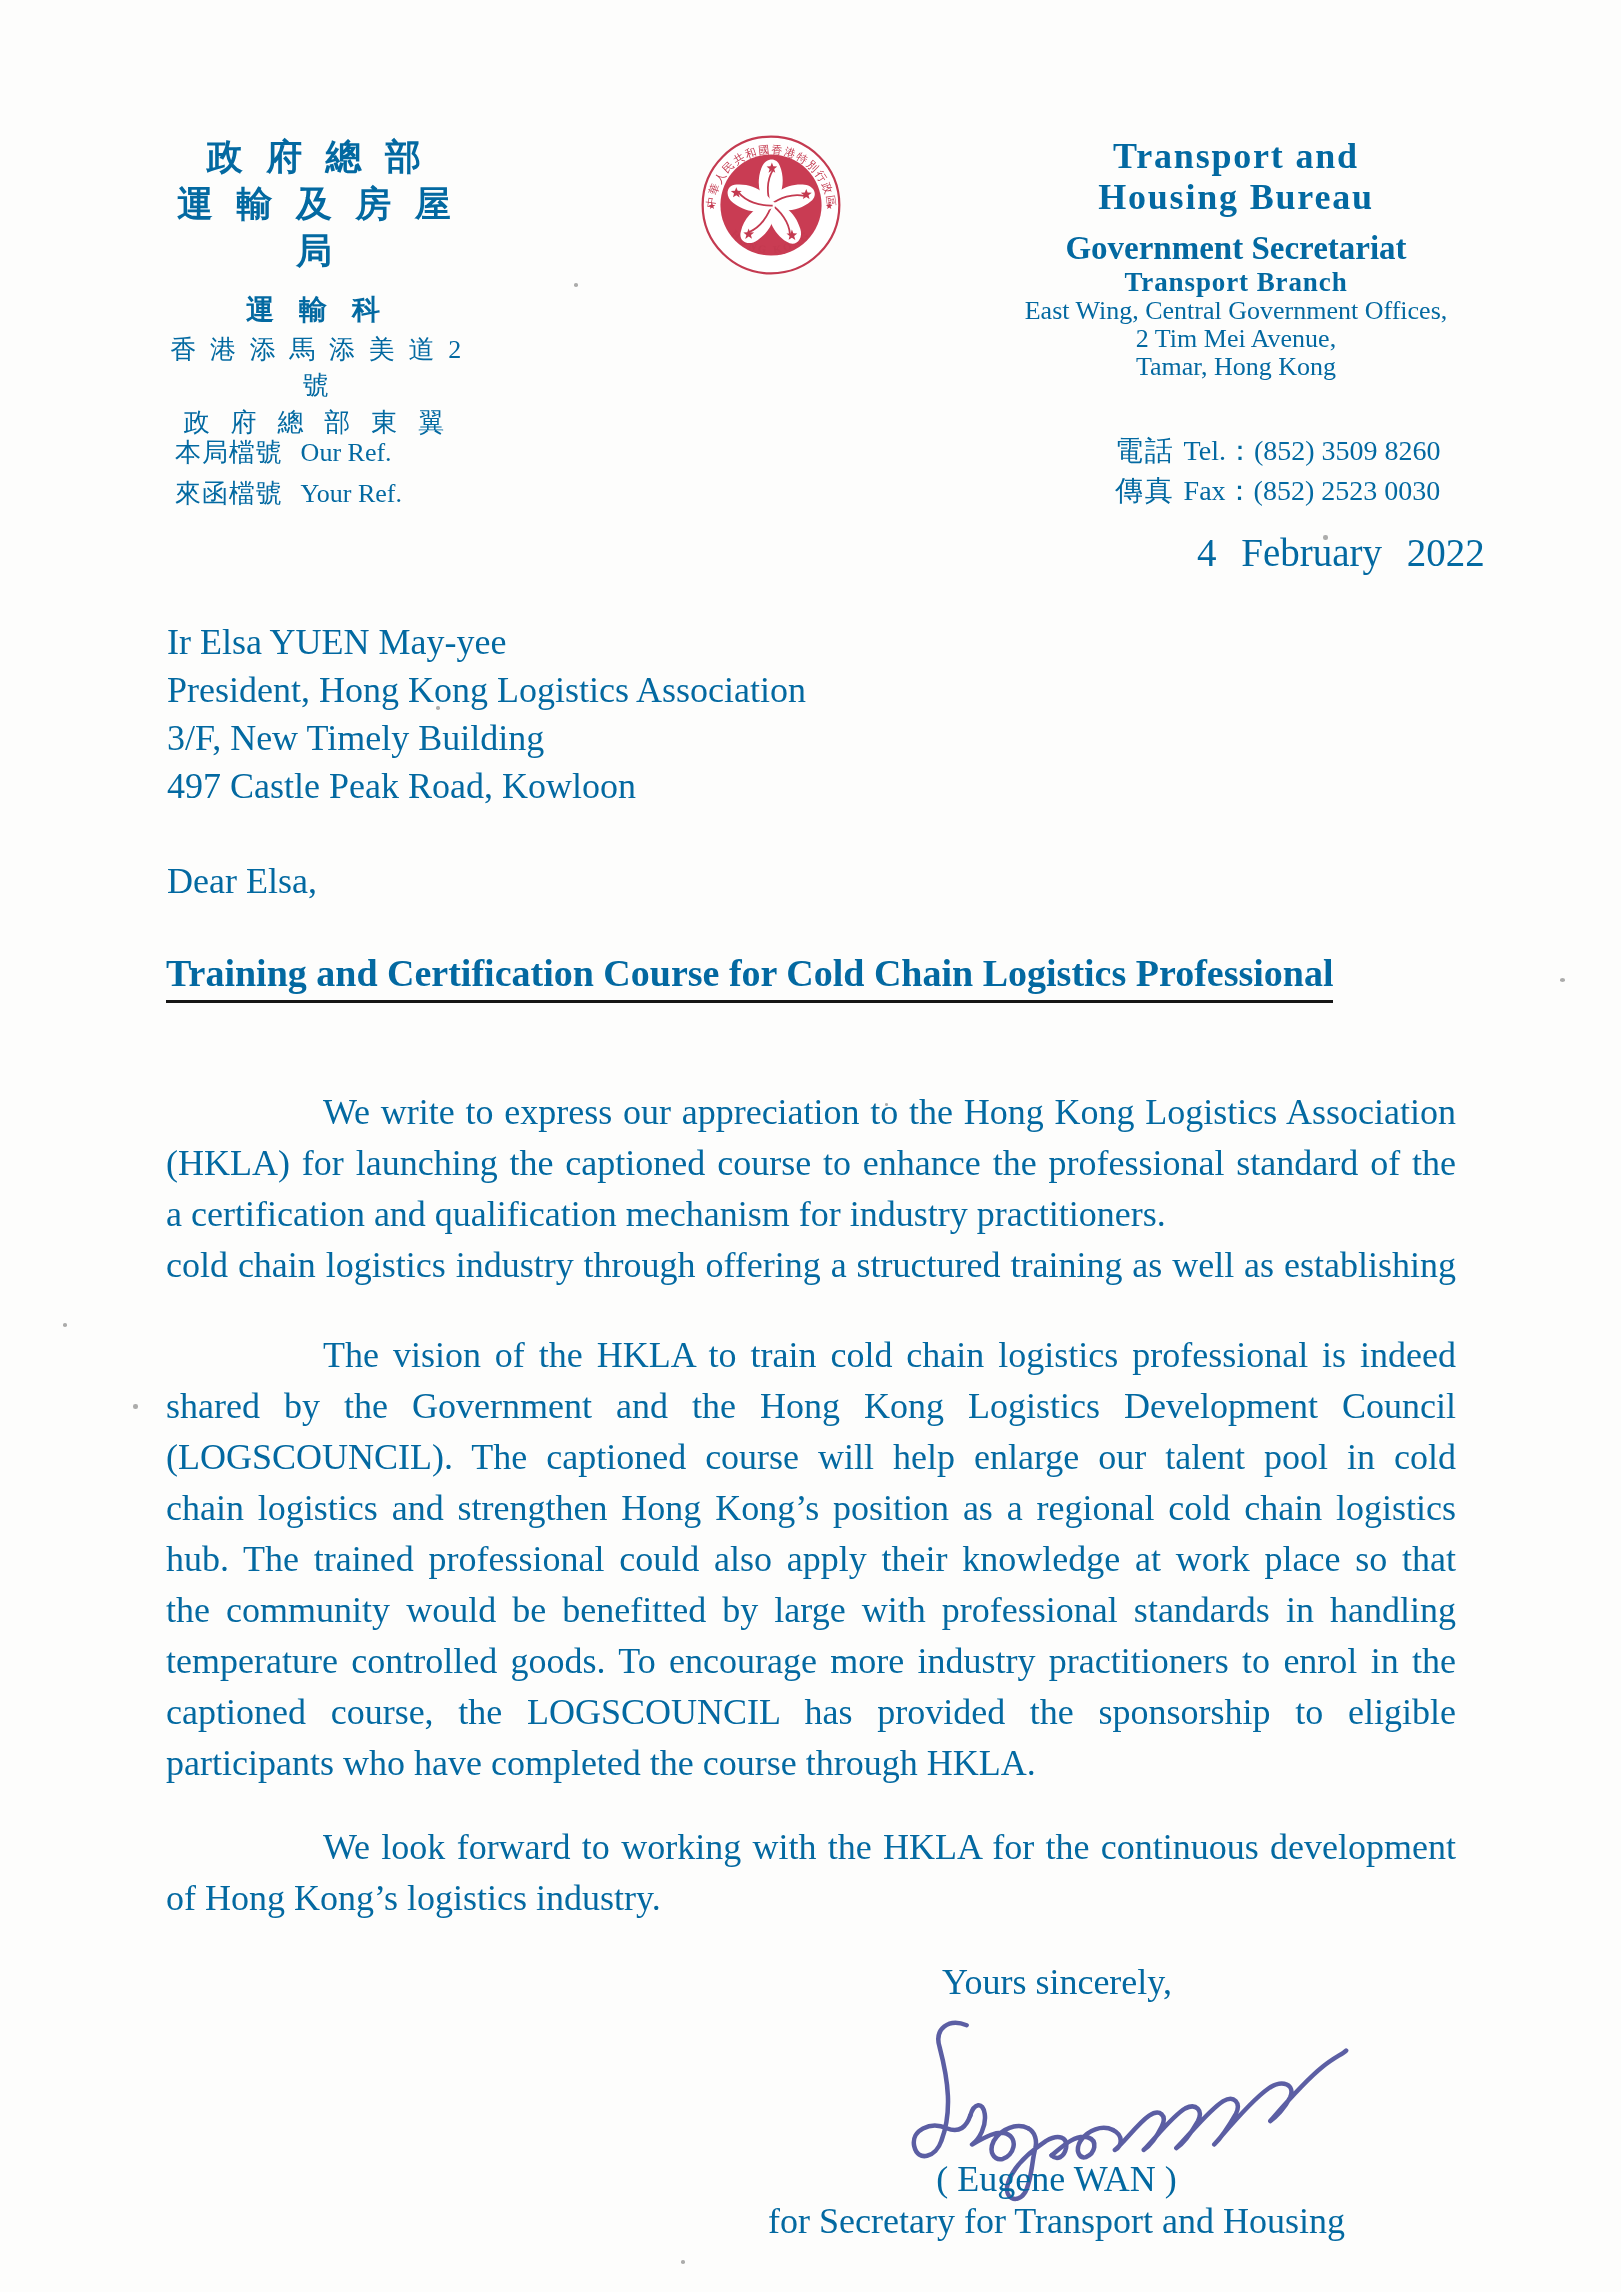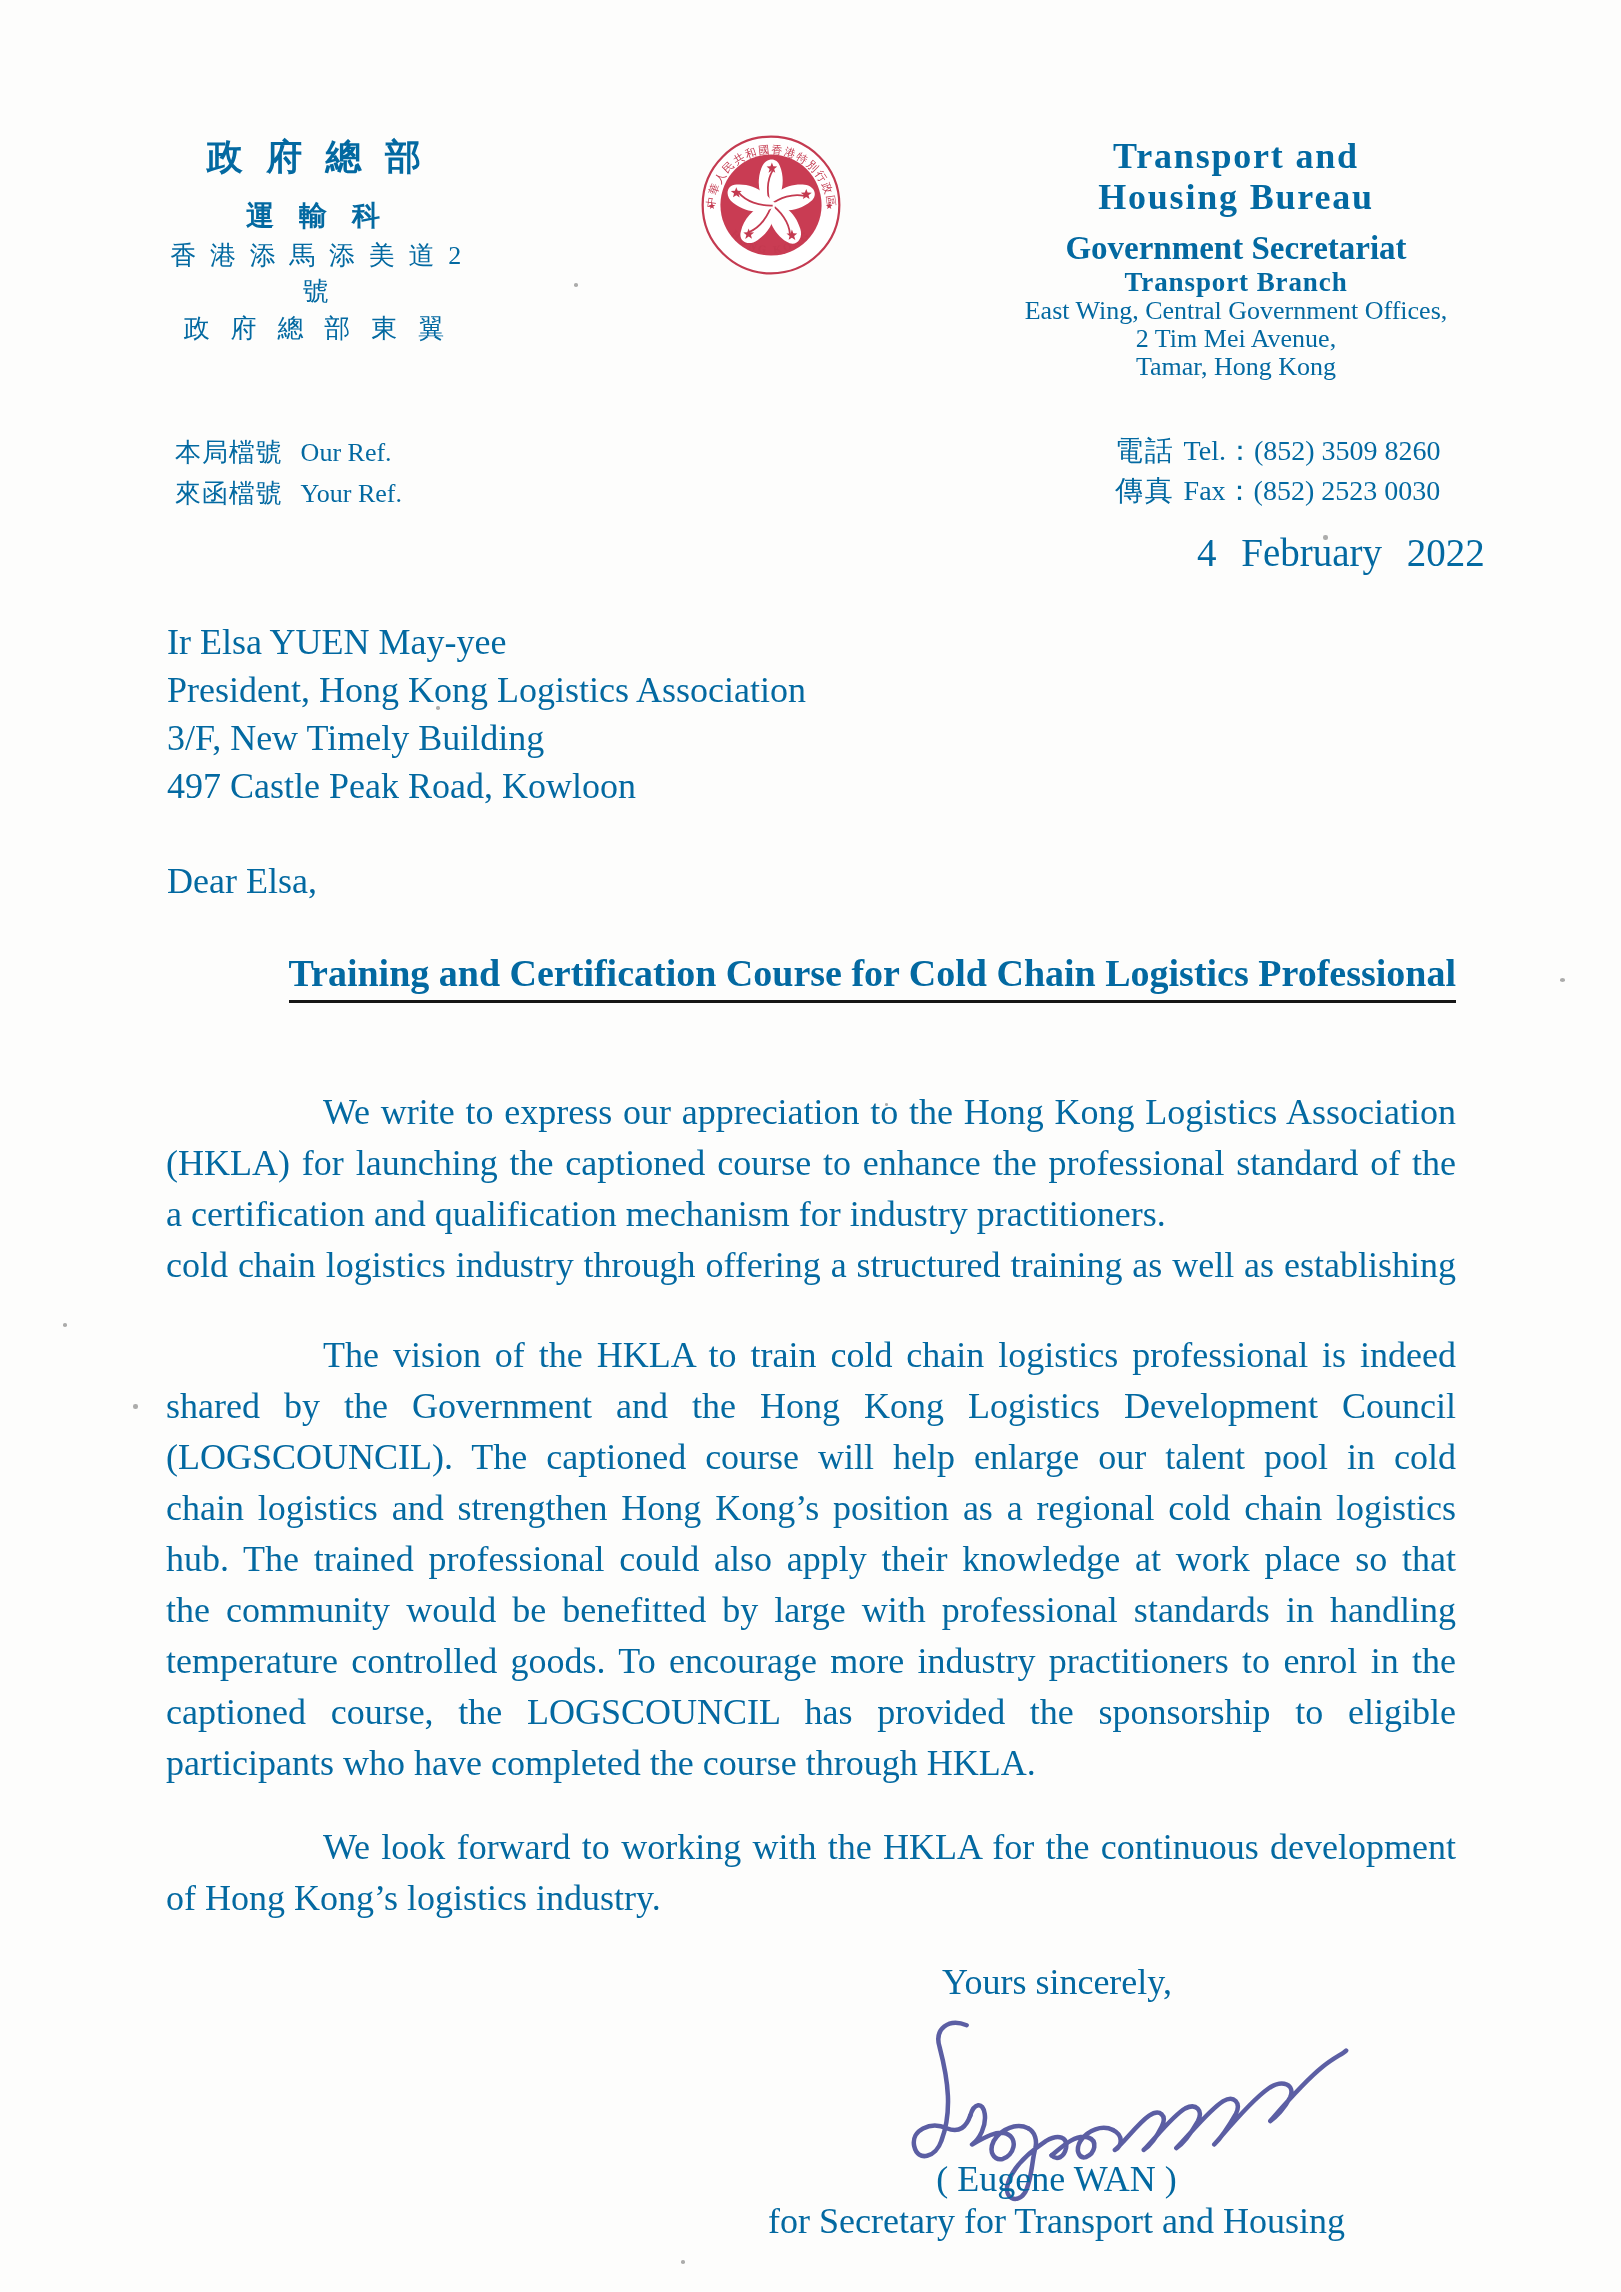--- a/index.html
+++ b/index.html
@@ -29,21 +29,21 @@
   .refs .zh{letter-spacing:0.9px;}
   .refs .en{margin-left:18px;}
   .contact{position:absolute;left:1115px;top:431px;font-size:28px;line-height:40px;}
   .contact .zh{letter-spacing:1.8px;}
   .contact .lbl{margin-left:9px;}
   .date-line{position:absolute;left:1197px;top:530px;font-size:39px;word-spacing:15px;}
   
   .recipient{position:absolute;left:167px;top:618px;font-size:36px;line-height:48px;}
   .salutation{position:absolute;left:167px;top:860px;font-size:36px;}
   
-  .subject{position:absolute;left:166px;top:951px;width:1290px;text-align:right;}
+  .subject{position:absolute;left:166px;top:951px;width:1290px;text-align:left;}
   .subject span{
     display:inline-block;font-size:38px;font-weight:bold;line-height:45px;
     border-bottom:3.6px solid #161616;padding-bottom:3.6px;
   }
   
   .body-text{position:absolute;left:166px;top:1059px;width:1290px;font-size:36px;margin-top:28px;}
   .para{margin:0;}
   .para.g1{margin-top:39px;}
   .para.g2{margin-top:33px;}
   .bl{height:51px;line-height:51px;overflow:hidden;text-align:justify;}
@@ -58,20 +58,21 @@
   
   .speck{position:absolute;background:#4a4a4a;border-radius:50%;opacity:.45;}
 </style>
 </head>
 <body>
 
 <div class="page">
 
   <div class="cn-block">
     <div class="cn-1">政 府 總 部</div>
+    <div class="cn-2">運 輸 及 房 屋 局</div>
     <div class="cn-3">運 輸 科</div>
     <div class="cn-4">香 港 添 馬 添 美 道 2 號</div>
     <div class="cn-5">政 府 總 部 東 翼</div>
   </div>
 
   <svg class="emblem" viewBox="0 0 160 160">
     <defs>
       <path id="ringTop" d="M 16,86 A 64,64 0 1 1 144,86" fill="none"></path>
       <path id="ringBot" d="M 24,94 A 59,59 0 0 0 136,94" fill="none"></path>
       <g id="petal">

